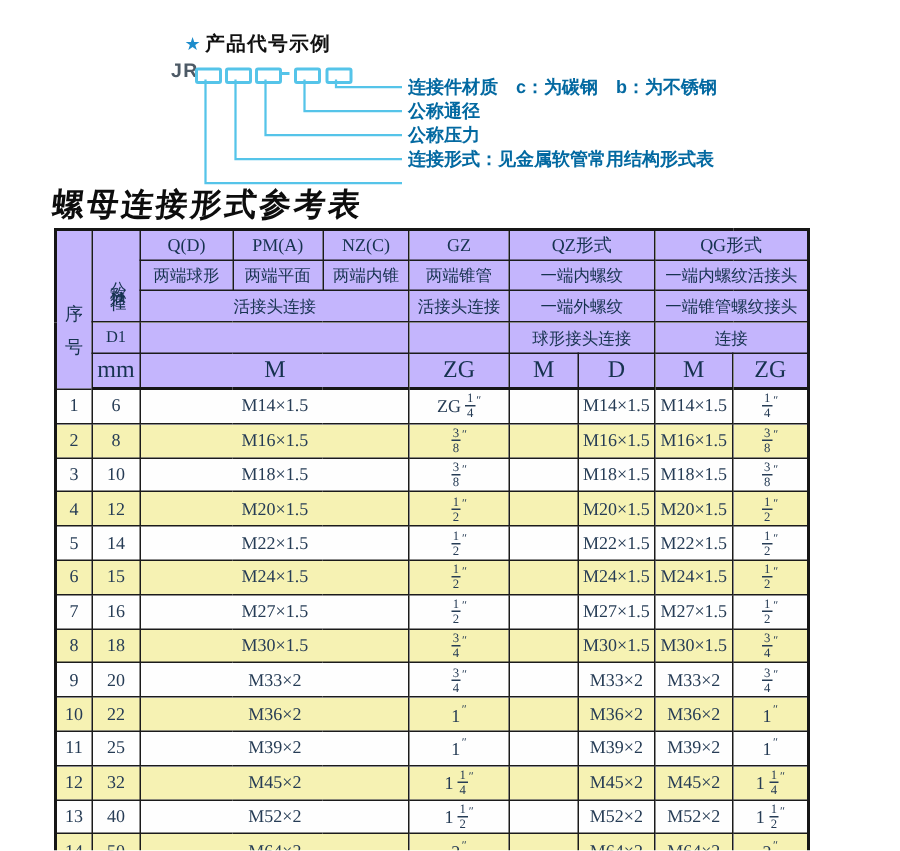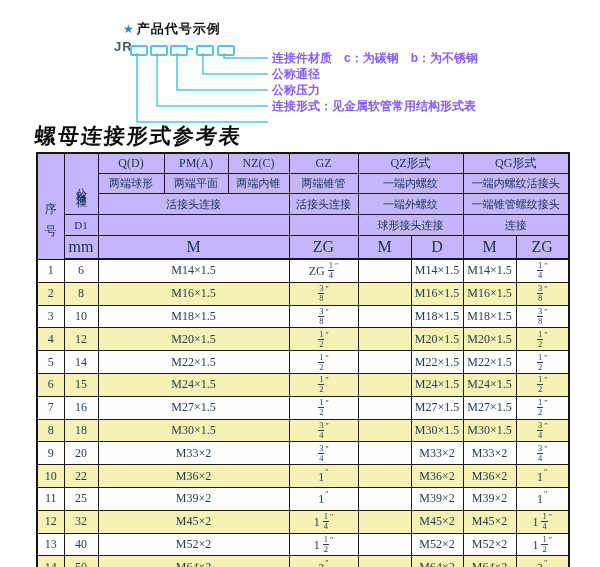--- a/index.html
+++ b/index.html
@@ -1,28 +1,28 @@
 <!DOCTYPE html>
 <html><head>
 <meta charset="utf-8">
 <style>
   html,body{margin:0;padding:0;background:#fff;}
-  .page{position:relative;width:600px;height:567px;background:#ffffff;overflow:hidden;
+  .page{position:relative;width:540px;height:567px;background:#ffffff;overflow:hidden;
         font-family:"Liberation Serif","DejaVu Serif",serif;color:#22384e;}
   
   .diagram-heading{position:absolute;left:123px;top:20px;font-family:"Liberation Sans","DejaVu Sans",sans-serif;
         font-size:13px;font-weight:bold;color:#111;letter-spacing:1px;}
   .diagram-heading .star{color:#1d8ccb;margin-right:2px;font-size:12px;}
   .code-prefix{position:absolute;left:114px;top:39px;font-family:"Liberation Sans","DejaVu Sans",sans-serif;
         font-size:13px;font-weight:bold;color:#4d5a66;letter-spacing:1px;}
   .code-box{position:absolute;top:45px;width:14px;height:7px;border:2px solid #55c4e9;border-radius:2px;background:#fff;}
   .code-dash{position:absolute;top:48px;left:187px;width:6px;height:2px;background:#55c4e9;}
   .connector-svg{position:absolute;left:0;top:0;pointer-events:none;}
   .callout-labels{position:absolute;left:272px;top:50px;font-family:"Liberation Sans","DejaVu Sans",sans-serif;
-        font-size:12px;font-weight:bold;color:#8b5cf6;}
+        font-size:12px;font-weight:bold;color:#0369a1;}
   .callout-labels div{height:16px;line-height:16px;white-space:nowrap;}
   
   .table-title{position:absolute;left:35px;top:122px;font-size:21px;font-weight:bold;color:#0d0d0d;
         font-family:"DejaVu Serif","Liberation Serif",serif;letter-spacing:2px;transform:skewX(-6deg);}
   
   table.ref{position:absolute;left:36px;top:152px;border-collapse:collapse;table-layout:fixed;
         border:2px solid #161616;font-size:12px;}
   table.ref th,table.ref td{border:1px solid #1b1b1b;padding:0;text-align:center;vertical-align:middle;
         overflow:hidden;white-space:nowrap;}
   table.ref thead th{background:#c4b5fd;font-weight:normal;color:#16324f;font-size:11px;}

